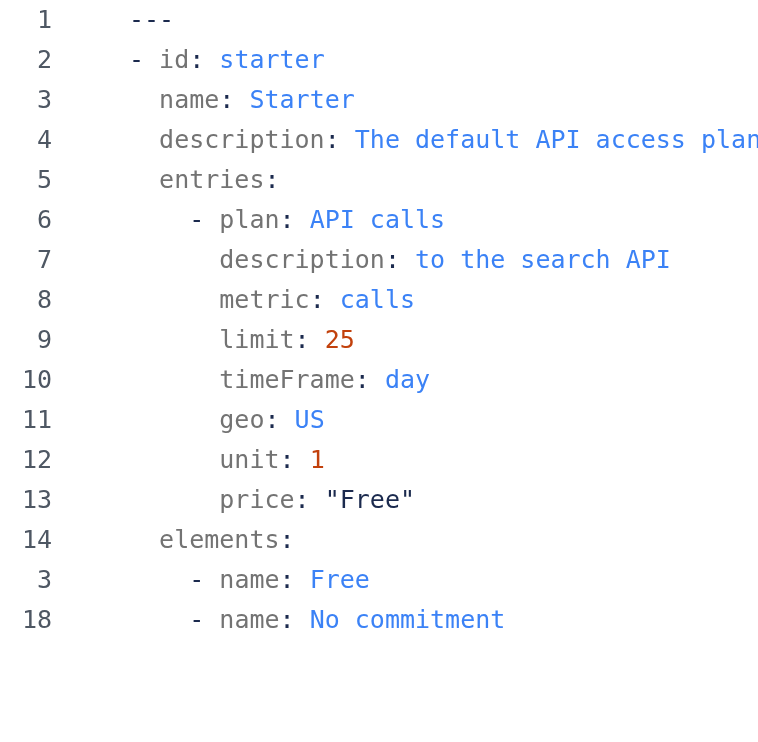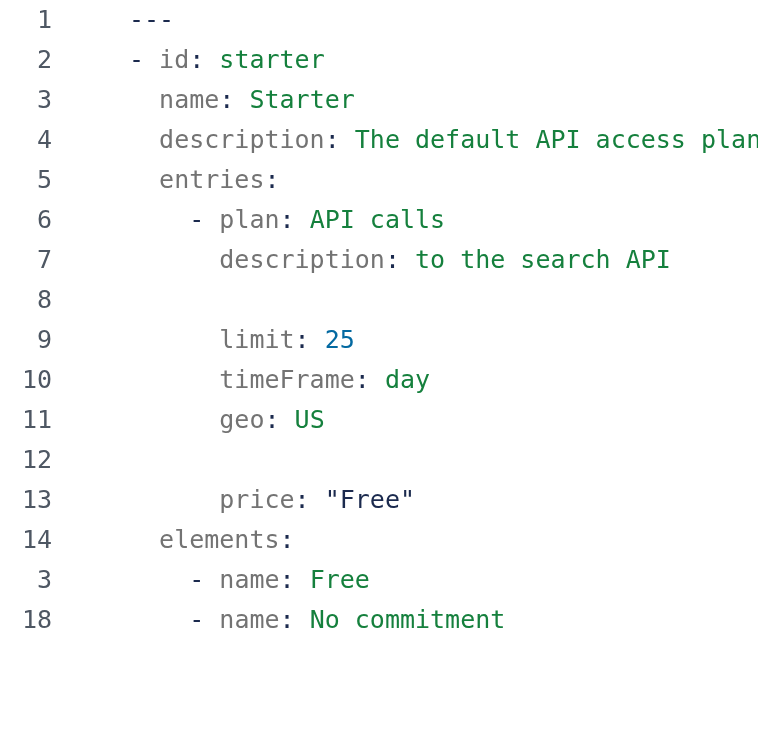--- a/index.html
+++ b/index.html
@@ -53,40 +53,40 @@
     line-height: 40px;
     white-space: pre;
     font-size: 25px;
     font-family: "DejaVu Sans Mono", "Liberation Mono", monospace;
   }
 
   
   .tok-key     { color: #737373; }
   .tok-punct   { color: #1b2a4e; }
   .tok-dash    { color: #1b2a4e; }
-  .tok-value   { color: #15803d; }
-  .tok-number  { color: #0369a1; }
+  .tok-value   { color: #3b82f6; }
+  .tok-number  { color: #c2410c; }
   .tok-string  { color: #1b2a4e; }
   .tok-doc     { color: #1b2a4e; }
 </style>
 </head>
 <body>
 
 <div id="code-viewer">
   <div id="code-lines">
       <div class="code-line"><span class="line-number">1</span><span class="line-content"><span class="tok-doc">---</span></span></div>
       <div class="code-line"><span class="line-number">2</span><span class="line-content"><span class="tok-dash">- </span><span class="tok-key">id</span><span class="tok-punct">: </span><span class="tok-value">starter</span></span></div>
       <div class="code-line"><span class="line-number">3</span><span class="line-content"><span>  </span><span class="tok-key">name</span><span class="tok-punct">: </span><span class="tok-value">Starter</span></span></div>
       <div class="code-line"><span class="line-number">4</span><span class="line-content"><span>  </span><span class="tok-key">description</span><span class="tok-punct">: </span><span class="tok-value">The default API access plan,</span></span></div>
       <div class="code-line"><span class="line-number">5</span><span class="line-content"><span>  </span><span class="tok-key">entries</span><span class="tok-punct">:</span></span></div>
       <div class="code-line"><span class="line-number">6</span><span class="line-content"><span>    </span><span class="tok-dash">- </span><span class="tok-key">plan</span><span class="tok-punct">: </span><span class="tok-value">API calls</span></span></div>
       <div class="code-line"><span class="line-number">7</span><span class="line-content"><span>      </span><span class="tok-key">description</span><span class="tok-punct">: </span><span class="tok-value">to the search API</span></span></div>
-      <div class="code-line"><span class="line-number">8</span></div>
+      <div class="code-line"><span class="line-number">8</span><span class="line-content"><span>      </span><span class="tok-key">metric</span><span class="tok-punct">: </span><span class="tok-value">calls</span></span></div>
       <div class="code-line"><span class="line-number">9</span><span class="line-content"><span>      </span><span class="tok-key">limit</span><span class="tok-punct">: </span><span class="tok-number">25</span></span></div>
       <div class="code-line"><span class="line-number">10</span><span class="line-content"><span>      </span><span class="tok-key">timeFrame</span><span class="tok-punct">: </span><span class="tok-value">day</span></span></div>
       <div class="code-line"><span class="line-number">11</span><span class="line-content"><span>      </span><span class="tok-key">geo</span><span class="tok-punct">: </span><span class="tok-value">US</span></span></div>
-      <div class="code-line"><span class="line-number">12</span></div>
+      <div class="code-line"><span class="line-number">12</span><span class="line-content"><span>      </span><span class="tok-key">unit</span><span class="tok-punct">: </span><span class="tok-number">1</span></span></div>
       <div class="code-line"><span class="line-number">13</span><span class="line-content"><span>      </span><span class="tok-key">price</span><span class="tok-punct">: </span><span class="tok-string">"Free"</span></span></div>
       <div class="code-line"><span class="line-number">14</span><span class="line-content"><span>  </span><span class="tok-key">elements</span><span class="tok-punct">:</span></span></div>
       <div class="code-line"><span class="line-number">3</span><span class="line-content"><span>    </span><span class="tok-dash">- </span><span class="tok-key">name</span><span class="tok-punct">: </span><span class="tok-value">Free</span></span></div>
       <div class="code-line"><span class="line-number">18</span><span class="line-content"><span>    </span><span class="tok-dash">- </span><span class="tok-key">name</span><span class="tok-punct">: </span><span class="tok-value">No commitment</span></span></div>
     </div>
 </div>
 
 </body></html>

